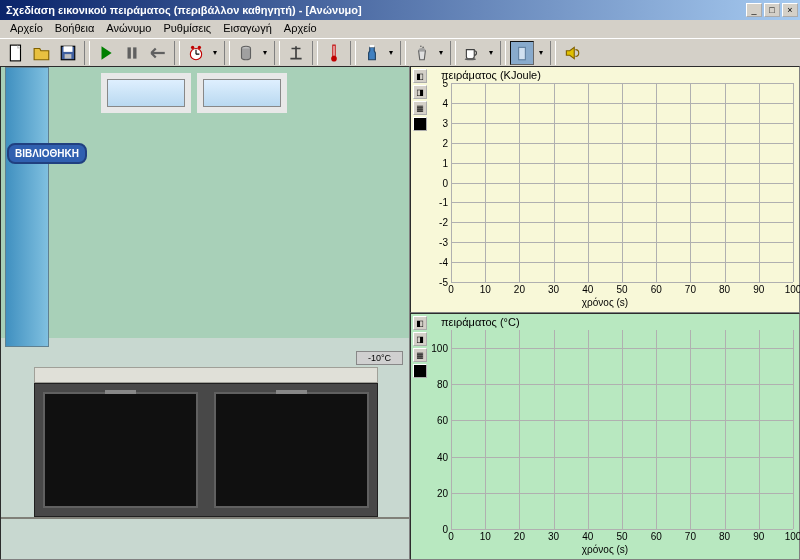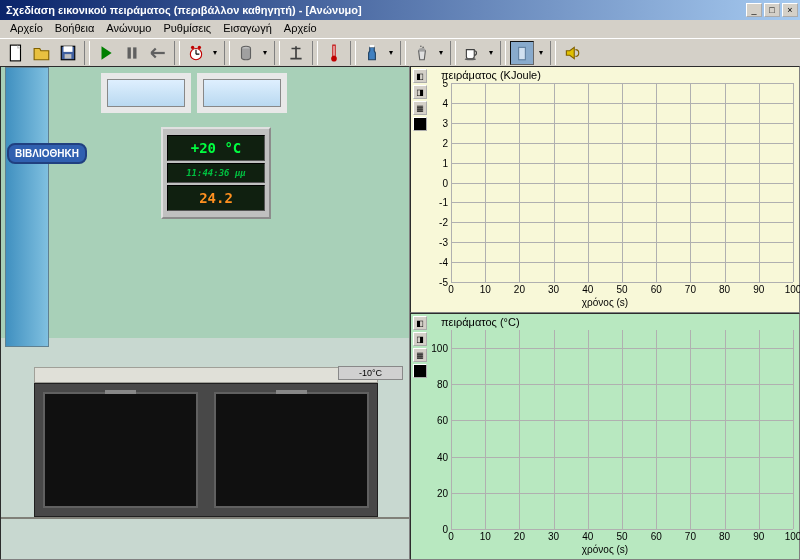--- a/index.html
+++ b/index.html
@@ -21,21 +21,21 @@
   .windows { position: absolute; left: 100px; top: 6px; display: flex; gap: 6px; }
   .win-pane { width: 90px; height: 40px; background: linear-gradient(to bottom, #e0f0ff, #b8d8f0); border: 6px solid #e8e8e8; box-shadow: inset 0 0 0 1px #888; }
   .display-panel { position: absolute; left: 160px; top: 60px; width: 110px; background: #c0c0c0; border: 2px outset #e0e0e0; padding: 4px; }
   .lcd { background: #102010; color: #00ff40; font-family: monospace; font-size: 14px; font-weight: bold; text-align: center; padding: 4px; margin: 2px 0; border: 1px inset #000; }
   .lcd-time { font-size: 9px; color: #00c040; font-style: italic; }
   .counter { position: absolute; left: 33px; top: 300px; width: 344px; height: 150px; }
   .counter-top { height: 16px; background: #e0e0d8; border: 1px solid #a0a098; }
   .counter-body { height: 134px; background: #484848; border: 1px solid #202020; display: flex; }
   .cabinet-door { flex: 1; margin: 8px; background: #101010; border: 2px solid #606060; position: relative; }
   .cabinet-door::before { content: ""; position: absolute; top: -4px; left: 40%; width: 20%; height: 4px; background: #888; }
-  .fridge-label { position: absolute; right: 6px; top: 299px; background: #d0d0d0; border: 1px solid #888; padding: 1px 20px; font-size: 9px; }
+  .fridge-label { position: absolute; right: 6px; top: 284px; background: #d0d0d0; border: 1px solid #888; padding: 1px 11px; font-size: 9px; }
   .floor-line { position: absolute; bottom: 40px; left: 0; right: 0; height: 2px; background: #808078; }
   .charts { flex: 1; display: flex; flex-direction: column; }
   .chart { flex: 1; position: relative; border: 1px inset #808080; }
   .chart-top { background: #f8f8d8; }
   .chart-bot { background: #b8e8c0; }
   .chart-side { position: absolute; left: 0; top: 0; width: 18px; display: flex; flex-direction: column; gap: 2px; padding: 2px; }
   .side-ic { width: 14px; height: 14px; background: #d4d0c8; border: 1px outset #fff; font-size: 8px; display: flex; align-items: center; justify-content: center; }
   .side-ic.black { background: #000; }
   .chart-title { position: absolute; left: 30px; top: 2px; font-size: 11px; }
   .chart-plot { position: absolute; left: 40px; top: 16px; right: 6px; bottom: 30px; }
@@ -180,25 +180,20 @@
 </div>
 
 <div class="content">
 
   <div class="scene">
     <div class="door"></div>
     <div class="library-label">ΒΙΒΛΙΟΘΗΚΗ</div>
     <div class="windows">
       <div class="win-pane"></div>
       <div class="win-pane"></div>
-    </div>
-    <div class="display-panel">
-      <div class="lcd">+20 °C</div>
-      <div class="lcd lcd-time">11:44:36 μμ</div>
-      <div class="lcd" style="color:#ff9020">24.2</div>
     </div>
     <div class="counter">
       <div class="counter-top"></div>
       <div class="counter-body">
         <div class="cabinet-door"></div>
         <div class="cabinet-door"></div>
       </div>
     </div>
     <div class="fridge-label">-10°C</div>
     <div class="floor-line"></div>

